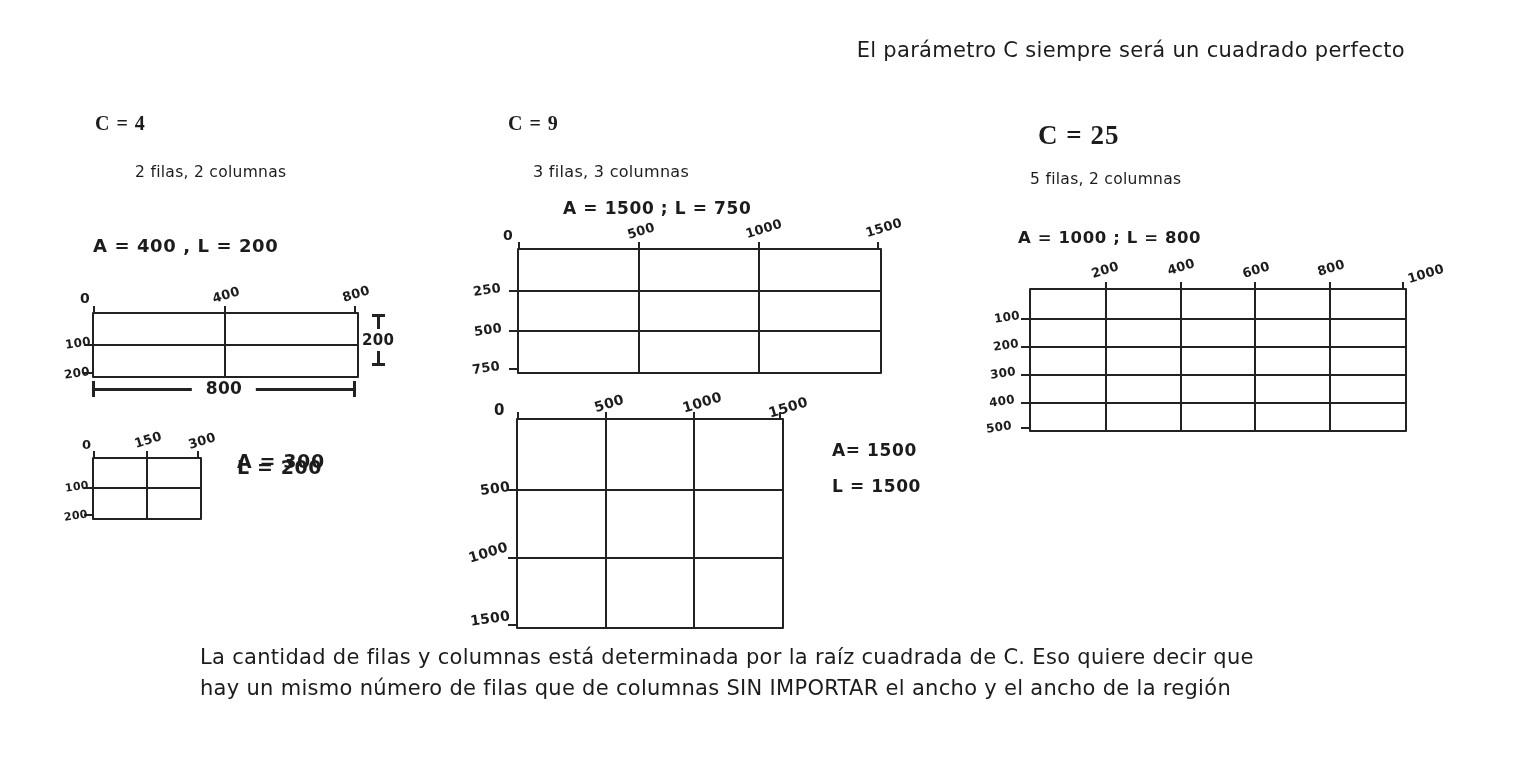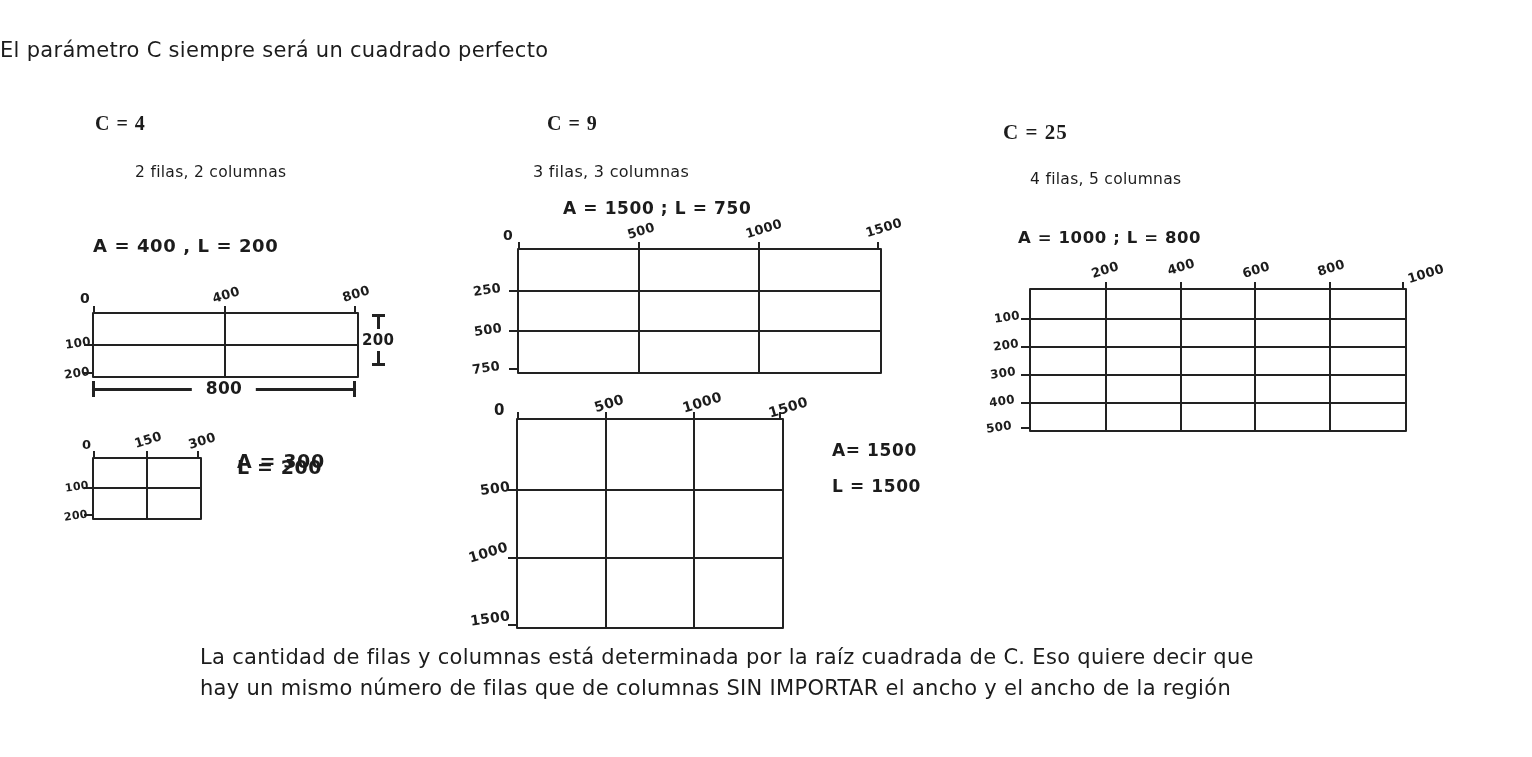--- a/index.html
+++ b/index.html
@@ -2,21 +2,21 @@
 <html><head>
 <meta charset="utf-8">
 <style>
   html,body{margin:0;padding:0;}
   body{
     width:1532px;height:757px;position:relative;background:#ffffff;
     font-family:"DejaVu Sans", sans-serif;color:#1c1c1c;overflow:hidden;
     letter-spacing:.3px;
   }
   .abs{position:absolute;}
-  .title{font-size:21px;text-align:left;}
+  .title{font-size:21px;text-align:right;padding-left:15px;}
   .h1{font-size:20px;font-weight:bold;letter-spacing:1px;font-family:Liberation Serif, serif;}
   .sub{font-size:15.5px;}
   .param{font-size:17px;font-weight:bold;letter-spacing:.6px;}
   .footer{font-size:21px;}
   .gridbox{position:absolute;border:2px solid #222;box-sizing:content-box;border-radius:1px;}
   .vline{position:absolute;top:0;bottom:0;width:2px;background:#222;}
   .hline{position:absolute;left:0;right:0;height:2px;background:#222;}
   .tick-t{position:absolute;width:2px;height:6px;background:#222;top:-8px;}
   .tick-l{position:absolute;height:2px;width:8px;background:#222;left:-10px;}
   .lbl{position:absolute;font-size:13px;font-weight:bold;white-space:nowrap;}
@@ -82,21 +82,21 @@
   <div class="tick-l" style="top:55px"></div>
   <span class="lbl" style="left:-12px;top:-22px;font-size:13px">0</span>
   <span class="lbl rot" style="left:40px;top:-27px">150</span>
   <span class="lbl rot" style="left:94px;top:-26px">300</span>
   <span class="lbl rot8" style="left:-29px;top:21px;font-size:11px">100</span>
   <span class="lbl rot8" style="left:-30px;top:50px;font-size:11px">200</span>
 </div>
 <div class="abs param" style="left:237px;top:450px;font-size:19px">A = 300</div>
 <div class="abs param" style="left:237px;top:456px;font-size:19px">L = 200</div>
 
-<div class="abs h1" style="left:547px;top:112px">C = 9</div>
+<div class="abs h1" style="left:508px;top:112px">C = 9</div>
 <div class="abs sub" style="left:533px;top:162px;font-size:16px">3 filas, 3 columnas</div>
 <div class="abs param" style="left:563px;top:198px">A = 1500 ;   L = 750</div>
 
 <div class="gridbox" style="left:517px;top:248px;width:361px;height:122px">
   <div class="vline" style="left:119px"></div>
   <div class="vline" style="left:239px"></div>
   <div class="hline" style="top:40px"></div>
   <div class="hline" style="top:80px"></div>
   <div class="tick-t" style="left:-1px"></div>
   <div class="tick-t" style="left:119px"></div>
@@ -130,22 +130,22 @@
   <span class="lbl rot" style="left:76px;top:-25px;font-size:14px">500</span>
   <span class="lbl rot" style="left:164px;top:-26px;font-size:14px">1000</span>
   <span class="lbl rot" style="left:250px;top:-21px;font-size:14px">1500</span>
   <span class="lbl rot8" style="left:-38px;top:60px;font-size:14px">500</span>
   <span class="lbl rot" style="left:-50px;top:124px;font-size:14px">1000</span>
   <span class="lbl rot8" style="left:-48px;top:190px;font-size:14px">1500</span>
 </div>
 <div class="abs param" style="left:832px;top:440px">A= 1500</div>
 <div class="abs param" style="left:832px;top:476px">L = 1500</div>
 
-<div class="abs h1" style="left:1003px;top:120px;font-size:21px">C = 25</div>
-<div class="abs sub" style="left:1030px;top:170px">4 filas, 5 columnas</div>
+<div class="abs h1" style="left:1038px;top:120px;font-size:27px">C = 25</div>
+<div class="abs sub" style="left:1030px;top:170px">5 filas, 2 columnas</div>
 <div class="abs param" style="left:1018px;top:228px;font-size:16.5px">A = 1000  ;   L = 800</div>
 
 <div class="gridbox" style="left:1029px;top:288px;width:374px;height:140px">
   <div class="vline" style="left:74px"></div>
   <div class="vline" style="left:149px"></div>
   <div class="vline" style="left:223px"></div>
   <div class="vline" style="left:298px"></div>
   <div class="hline" style="top:28px"></div>
   <div class="hline" style="top:56px"></div>
   <div class="hline" style="top:84px"></div>

